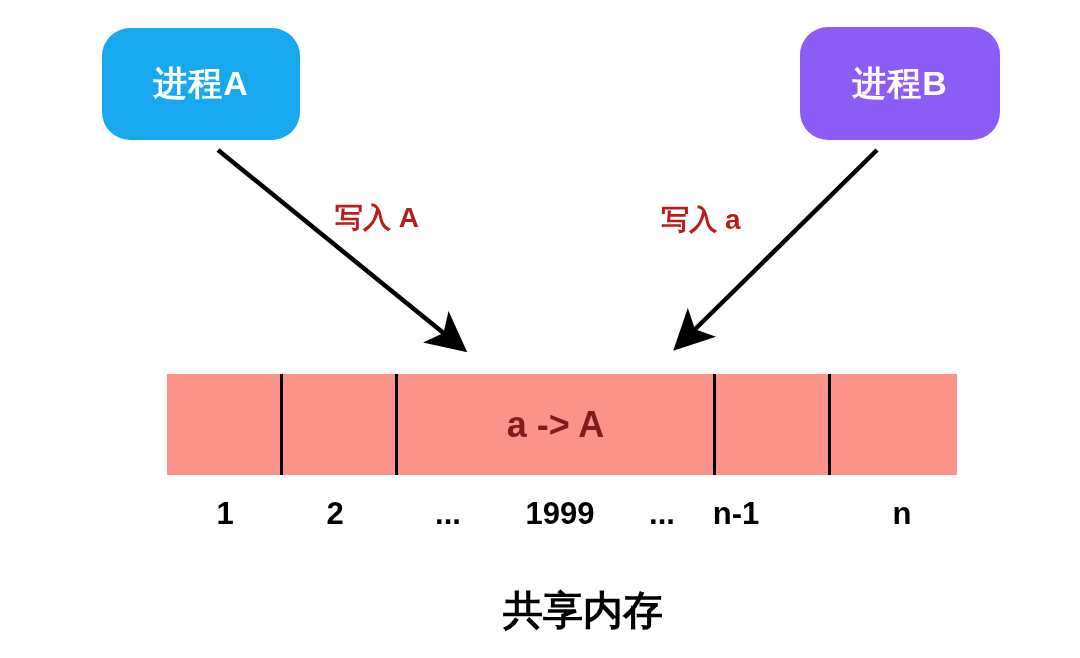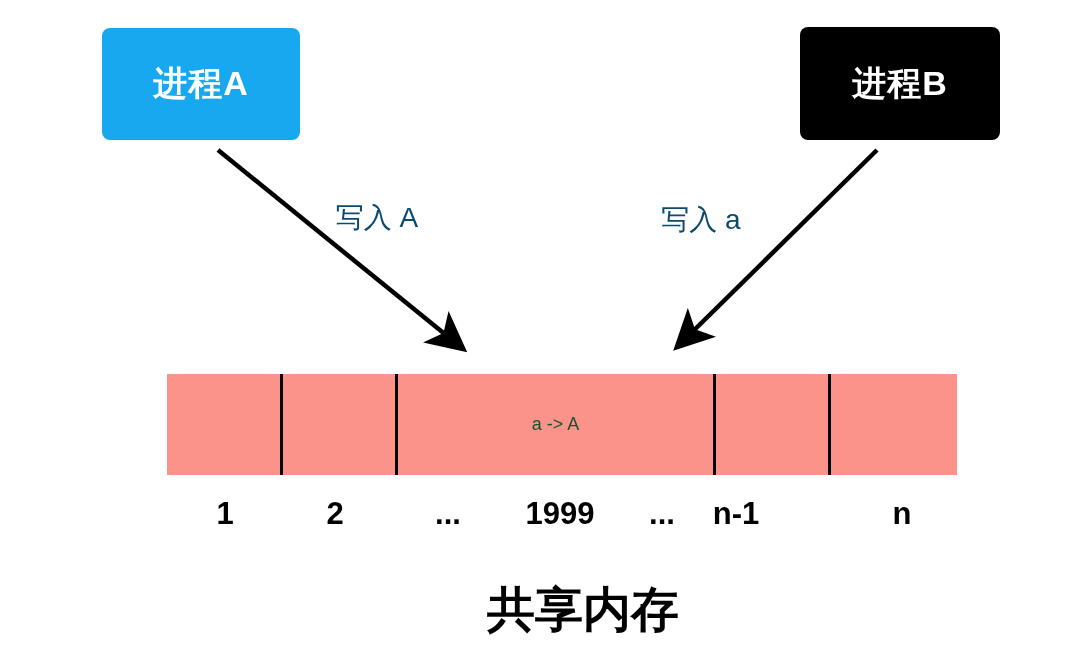--- a/index.html
+++ b/index.html
@@ -13,54 +13,54 @@
     width: 1080px;
     height: 658px;
     background: #ffffff;
     overflow: hidden;
   }
   .proc-box {
     position: absolute;
     display: flex;
     align-items: center;
     justify-content: center;
-    border-radius: 8px;
+    border-radius: 28px;
     color: #ffffff;
     font-size: 34px;
     font-weight: bold;
     letter-spacing: 1px;
   }
   .proc-a {
     left: 102px;
     top: 28px;
     width: 198px;
     height: 112px;
     background: #18A8F0;
   }
   .proc-b {
     left: 800px;
     top: 27px;
     width: 200px;
     height: 113px;
-    background: #000000;
+    background: #8b5cf6;
   }
   .arrow-svg {
     position: absolute;
     left: 0;
     top: 0;
     width: 1080px;
     height: 658px;
     pointer-events: none;
   }
   .arrow-label {
     position: absolute;
     transform: translate(-50%, -50%);
     font-size: 28px;
-    font-weight: normal;
-    color: #0c4a6e;
+    font-weight: bold;
+    color: #b91c1c;
     white-space: nowrap;
   }
   .arrow-label-a { left: 377px; top: 218px; }
   .arrow-label-b { left: 701px; top: 220px; }
   .memory-bar {
     position: absolute;
     left: 167px;
     top: 374px;
     width: 790px;
     height: 101px;
@@ -75,23 +75,23 @@
     align-items: center;
     justify-content: center;
   }
   .memory-cell.divided { border-right: 3px solid #000000; }
   .cell-1 { width: 116px; }
   .cell-2 { width: 115px; }
   .cell-3 { width: 318px; }
   .cell-4 { width: 115px; }
   .cell-5 { width: 126px; }
   .memory-cell-text {
-    font-size: 18px;
-    font-weight: normal;
-    color: #14532d;
+    font-size: 36px;
+    font-weight: bold;
+    color: #7f1d1d;
     white-space: nowrap;
   }
   .index-label {
     position: absolute;
     top: 496px;
     transform: translateX(-50%);
     font-size: 31px;
     font-weight: bold;
     color: #000000;
     white-space: nowrap;
@@ -101,21 +101,21 @@
   .idx-2 { left: 448px; }
   .idx-3 { left: 560px; }
   .idx-4 { left: 662px; }
   .idx-5 { left: 736px; }
   .idx-6 { left: 902px; }
   .caption {
     position: absolute;
     left: 583px;
     top: 610px;
     transform: translate(-50%, -50%);
-    font-size: 48px;
+    font-size: 40px;
     font-weight: bold;
     color: #000000;
     white-space: nowrap;
   }
 </style>
 </head>
 <body>
 
 <div class="canvas">
 

